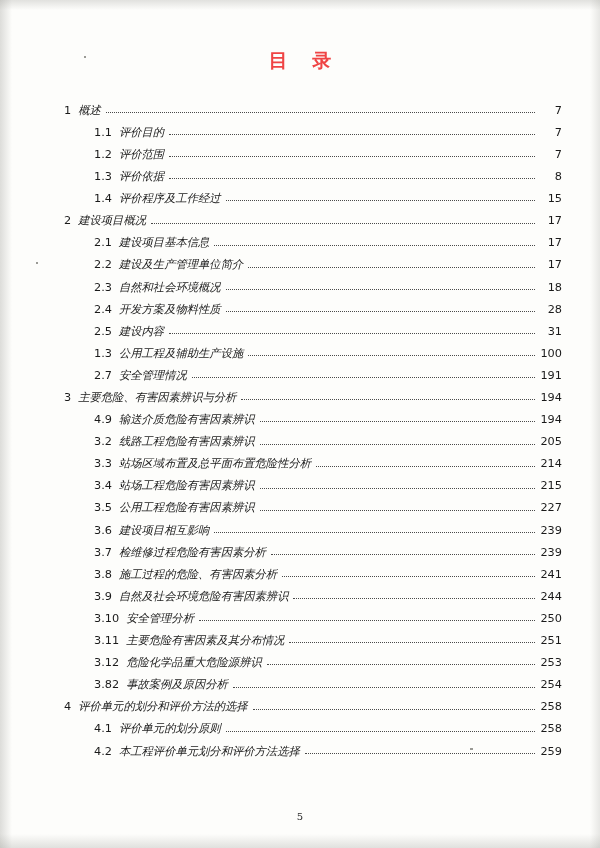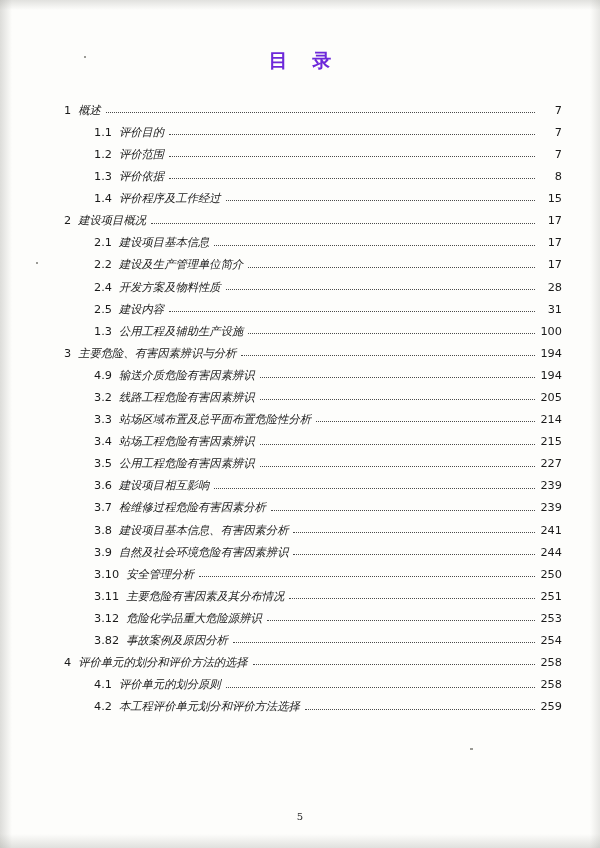--- a/index.html
+++ b/index.html
@@ -43,21 +43,21 @@
     background: linear-gradient(to left, rgba(165,165,160,0.25), rgba(255,255,255,0));
     pointer-events: none;
   }
 
   .doc-title {
     text-align: center;
     font-family: "DejaVu Serif", "Liberation Serif", serif;
     font-weight: bold;
     font-size: 19px;
     letter-spacing: 9px;
-    color: #6d28d9;
+    color: #ef4444;
     margin: 18px 0 20px 0;
     padding-left: 9px;
   }
 
   .toc {
     margin: 0 4px 0 8px;
   }
 
   .toc-row {
     display: flex;
@@ -164,36 +164,48 @@
           <span class="toc-leader"></span>
           <span class="toc-page">17</span>
         </div>
         <div class="toc-row level2">
           <span class="toc-num">2.2</span>
           <span class="toc-text">建设及生产管理单位简介</span>
           <span class="toc-leader"></span>
           <span class="toc-page">17</span>
         </div>
         <div class="toc-row level2">
+          <span class="toc-num">2.3</span>
+          <span class="toc-text">自然和社会环境概况</span>
+          <span class="toc-leader"></span>
+          <span class="toc-page">18</span>
+        </div>
+        <div class="toc-row level2">
           <span class="toc-num">2.4</span>
           <span class="toc-text">开发方案及物料性质</span>
           <span class="toc-leader"></span>
           <span class="toc-page">28</span>
         </div>
         <div class="toc-row level2">
           <span class="toc-num">2.5</span>
           <span class="toc-text">建设内容</span>
           <span class="toc-leader"></span>
           <span class="toc-page">31</span>
         </div>
         <div class="toc-row level2">
           <span class="toc-num">1.3</span>
           <span class="toc-text">公用工程及辅助生产设施</span>
           <span class="toc-leader"></span>
           <span class="toc-page">100</span>
+        </div>
+        <div class="toc-row level2">
+          <span class="toc-num">2.7</span>
+          <span class="toc-text">安全管理情况</span>
+          <span class="toc-leader"></span>
+          <span class="toc-page">191</span>
         </div>
         <div class="toc-row level1">
           <span class="toc-num">3</span>
           <span class="toc-text">主要危险、有害因素辨识与分析</span>
           <span class="toc-leader"></span>
           <span class="toc-page">194</span>
         </div>
         <div class="toc-row level2">
           <span class="toc-num">4.9</span>
           <span class="toc-text">输送介质危险有害因素辨识</span>
@@ -231,21 +243,21 @@
           <span class="toc-page">239</span>
         </div>
         <div class="toc-row level2">
           <span class="toc-num">3.7</span>
           <span class="toc-text">检维修过程危险有害因素分析</span>
           <span class="toc-leader"></span>
           <span class="toc-page">239</span>
         </div>
         <div class="toc-row level2">
           <span class="toc-num">3.8</span>
-          <span class="toc-text">建设项目基本信息、有害因素分析</span>
+          <span class="toc-text">施工过程的危险、有害因素分析</span>
           <span class="toc-leader"></span>
           <span class="toc-page">241</span>
         </div>
         <div class="toc-row level2">
           <span class="toc-num">3.9</span>
           <span class="toc-text">自然及社会环境危险有害因素辨识</span>
           <span class="toc-leader"></span>
           <span class="toc-page">244</span>
         </div>
         <div class="toc-row level2">

